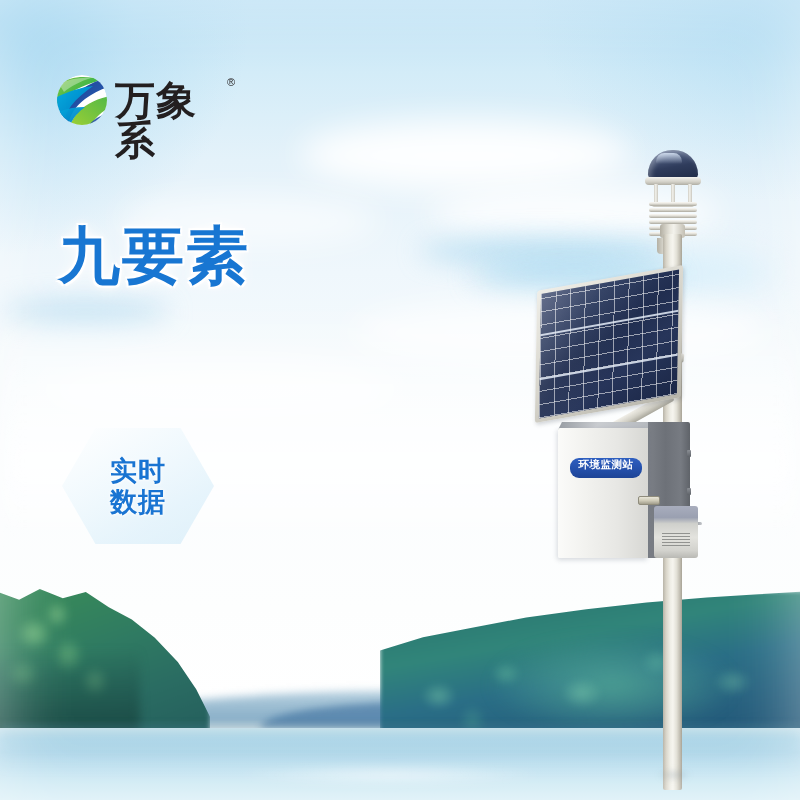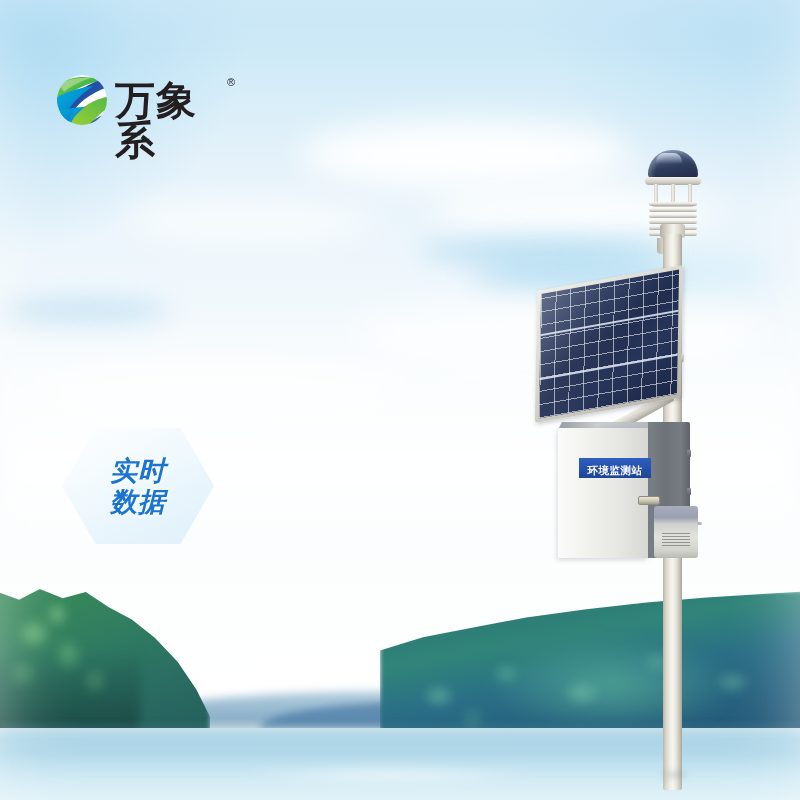--- a/index.html
+++ b/index.html
@@ -200,21 +200,20 @@
   .features { position: absolute; left: 62px; top: 428px; width: 430px; height: 116px; }
   .feat {
     position: absolute; top: 0; width: 152px; height: 116px;
     display: flex; align-items: center; justify-content: center;
     clip-path: polygon(22% 0%, 78% 0%, 100% 50%, 78% 100%, 22% 100%, 0% 50%);
     background: linear-gradient(150deg,
         rgba(255,255,255,0.88) 0%,
         rgba(238,248,253,0.78) 40%,
         rgba(216,238,250,0.62) 72%,
         rgba(200,230,246,0.55) 100%);
-    font-style: italic;
   }
   .feat-1 { left: 0px; }
   .feat-2 { left: 138px; }
   .feat-3 { left: 276px; }
   .feat-label {
     font-family: "DejaVu Sans", "Liberation Sans", sans-serif;
     font-size: 27px; font-weight: 700; color: #1974d2;
     line-height: 31px; text-align: center; letter-spacing: 1px;
     text-shadow: 0 0 4px rgba(255,255,255,.95), 0 1px 2px rgba(255,255,255,.9);
   }
@@ -363,24 +362,24 @@
     position: absolute; left: 90px; top: 0px; width: 42px; height: 136px;
     background: linear-gradient(90deg, #7c8087 0%, #6d7178 42%, #777b82 78%, #5f6369 100%);
     border-radius: 0 2px 2px 0;
   }
   .cab-top {
     position: absolute; left: 0px; top: 0px; width: 92px; height: 8px;
     background: linear-gradient(100deg, #9ba0a6 0%, #c9ccd0 40%, #b4b8bd 100%);
     transform: skewX(-26deg); transform-origin: left bottom;
   }
   .cab-label {
-    position: absolute; left: 21px; top: 36px; width: 72px; height: 20px;
+    position: absolute; left: 12px; top: 36px; width: 72px; height: 20px;
     background: linear-gradient(180deg, #2f5fc0 0%, #2551ad 50%, #1d4496 100%);
-    display: flex; align-items: flex-end; justify-content: center;
-    border-radius: 0;
+    display: flex; align-items: flex-start; justify-content: center;
+    border-radius: 9px;
   }
   .cab-label span {
     color: #ffffff; font-size: 10.5px; font-weight: 700; letter-spacing: .5px;
     font-family: "DejaVu Sans", "Liberation Sans", sans-serif;
   }
   .cab-latch {
     position: absolute; left: 80px; top: 74px; width: 22px; height: 9px;
     background: linear-gradient(180deg, #e9e6d8 0%, #cfcbb8 50%, #a39f8d 100%);
     border-radius: 2px; border: 1px solid #8f8c7c;
   }
@@ -550,20 +549,21 @@
           <path d="M58,40 C46,42 36,48 30,58 L56,58 Z" fill="url(#gB)" opacity=".9"></path>
           <path d="M4,12 C14,7 26,5 36,6 C26,9 16,14 9,20 Z" fill="#ffffff" opacity=".35"></path>
         </g>
       </svg>
     </div>
     <div class="logo-text">万象系</div>
     <div class="logo-reg">®</div>
   </div>
 
   <div class="headline">
+    <div class="hl-line hl-1">九要素</div>
   </div>
 
   <div class="features">
     <div class="feat feat-1">
       <div class="feat-label">
         <div>实时</div>
         <div>数据</div>
       </div>
     </div>
   </div>

